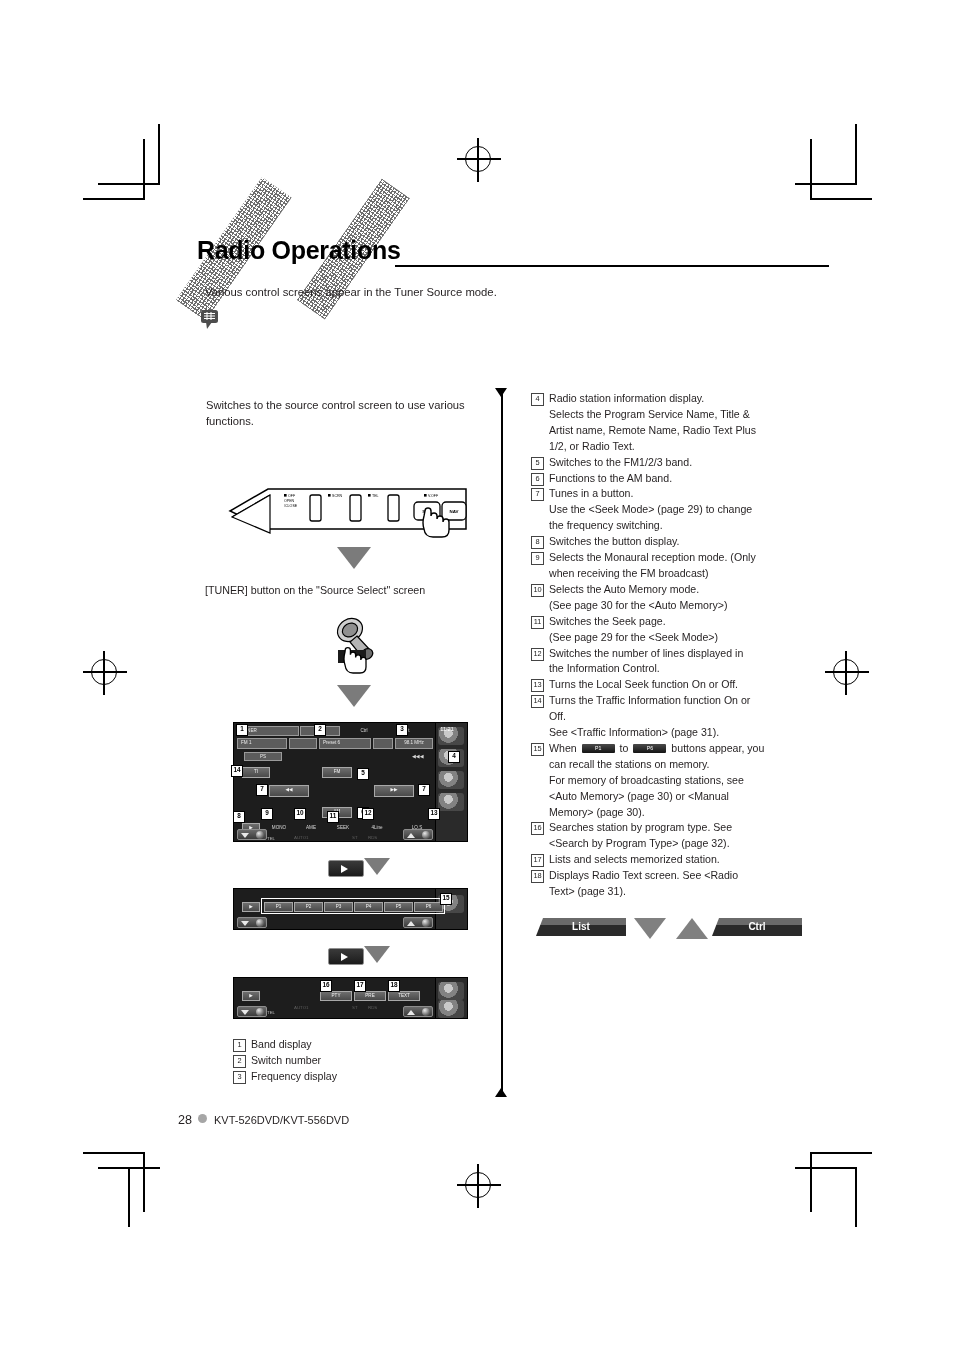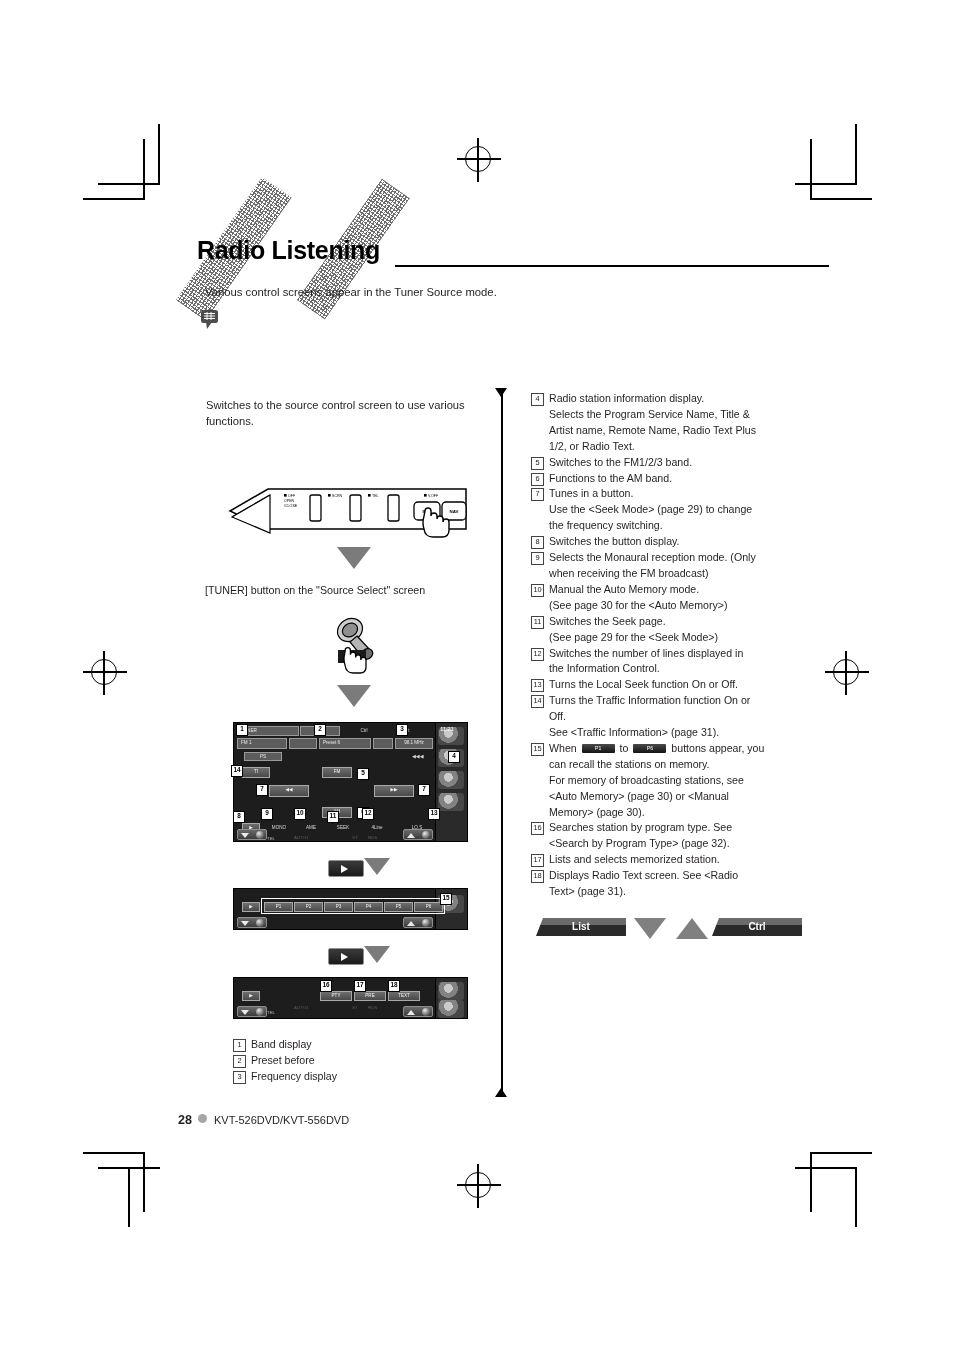--- a/index.html
+++ b/index.html
@@ -105,21 +105,21 @@
      background:linear-gradient(#6a6a6a 0 38%,#2a2a2a 38% 100%);
      color:#fff;font-size:10px;font-weight:bold;text-align:center;line-height:18px;
      clip-path:polygon(7px 0,100% 0,100% 100%,0 100%);}
   .triD{position:absolute;width:0;height:0;border-left:16px solid transparent;
      border-right:16px solid transparent;border-top:21px solid #808080;}
   .triU{position:absolute;width:0;height:0;border-left:16px solid transparent;
      border-right:16px solid transparent;border-bottom:21px solid #808080;}
 
   
   .foot{position:absolute;left:178px;top:1113px;font-size:11px;color:#231f20;}
-  .foot .pn{font-weight:bold;font-size:12.6px;}
+  .foot .pn{font-weight:normal;font-size:12.6px;}
   .foot .dot{display:inline-block;width:9px;height:9px;border-radius:50%;background:#a6a6a6;
      margin:0 7px 0 6px;vertical-align:1px;}
 </style>
 </head>
 <body>
 
 <div class="pg">
 
   <div class="mark" style="left:83px;top:198px;width:62px;height:1.6px;"></div>
   <div class="mark" style="left:143px;top:139px;width:1.6px;height:60px;"></div>
@@ -142,21 +142,21 @@
   <div class="mark" style="left:855px;top:1167px;width:1.6px;height:60px;"></div>
 
   <div class="reg" style="left:465px;top:146px;"></div>
   <div class="reg" style="left:465px;top:1172px;"></div>
   <div class="reg" style="left:91px;top:659px;"></div>
   <div class="reg" style="left:833px;top:659px;"></div>
 
   <div class="hatch" style="left:176px;top:300px;width:150px;height:36px;transform:rotate(-55deg);"></div>
   <div class="hatch" style="left:297px;top:300px;width:148px;height:34px;transform:rotate(-55deg);"></div>
 
-  <h1 class="title">Radio Listening</h1>
+  <h1 class="title">Radio Operations</h1>
   <div class="titlerule"></div>
 
   <div class="lede">Various control screens appear in the Tuner Source mode.</div>
 
   <div class="noteicon">
     <svg width="22" height="22" viewBox="0 0 22 22">
       <rect x="1" y="1" width="17" height="13" rx="2.5" fill="#4d4d4d"></rect>
       <path d="M6 13 L7 20 L12 13 Z" fill="#4d4d4d"></path>
       <g stroke="#fff" stroke-width="1">
         <line x1="4" y1="4.5" x2="15" y2="4.5"></line>
@@ -358,21 +358,21 @@
   <div class="cal" style="left:354px;top:980px;">17</div>
   <div class="cal" style="left:388px;top:980px;">18</div>
 
   <div class="nlist" style="left:233px;top:1037px;width:250px;">
     <div class="nrow">
       <span class="nnum">1</span>
       <span>Band display</span>
     </div>
     <div class="nrow">
       <span class="nnum">2</span>
-      <span>Preset before</span>
+      <span>Switch number</span>
     </div>
     <div class="nrow">
       <span class="nnum">3</span>
       <span>Frequency display</span>
     </div>
   </div>
 
   <div class="nlist" style="left:531px;top:391px;width:300px;">
 
     <div class="nrow">
@@ -406,21 +406,21 @@
     </div>
 
     <div class="nrow">
       <span class="nnum">9</span>
       <div>Selects the Monaural reception mode. (Only</div>
       <div>when receiving the FM broadcast)</div>
     </div>
 
     <div class="nrow">
       <span class="nnum">10</span>
-      <div>Manual the Auto Memory mode.</div>
+      <div>Selects the Auto Memory mode.</div>
       <div>(See page 30 for the &lt;Auto Memory&gt;)</div>
     </div>
 
     <div class="nrow">
       <span class="nnum">11</span>
       <div>Switches the Seek page.</div>
       <div>(See page 29 for the &lt;Seek Mode&gt;)</div>
     </div>
 
     <div class="nrow">

